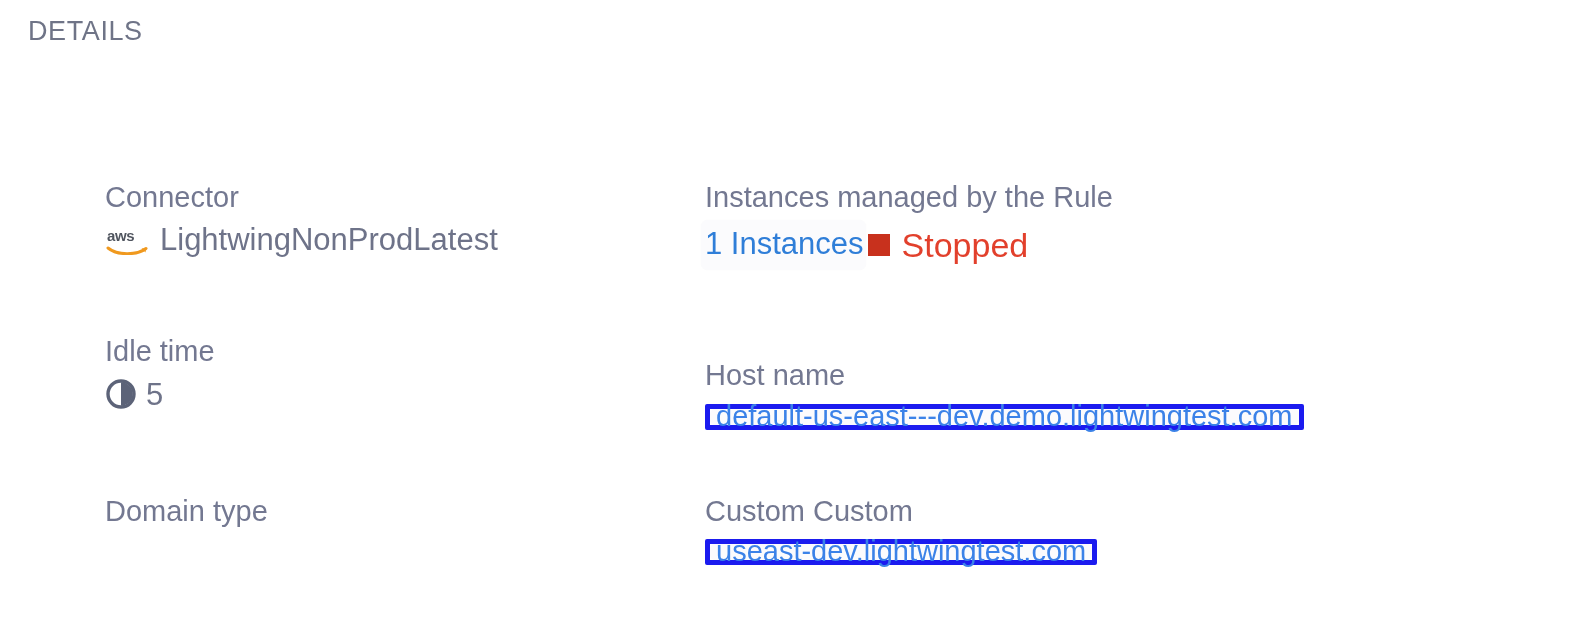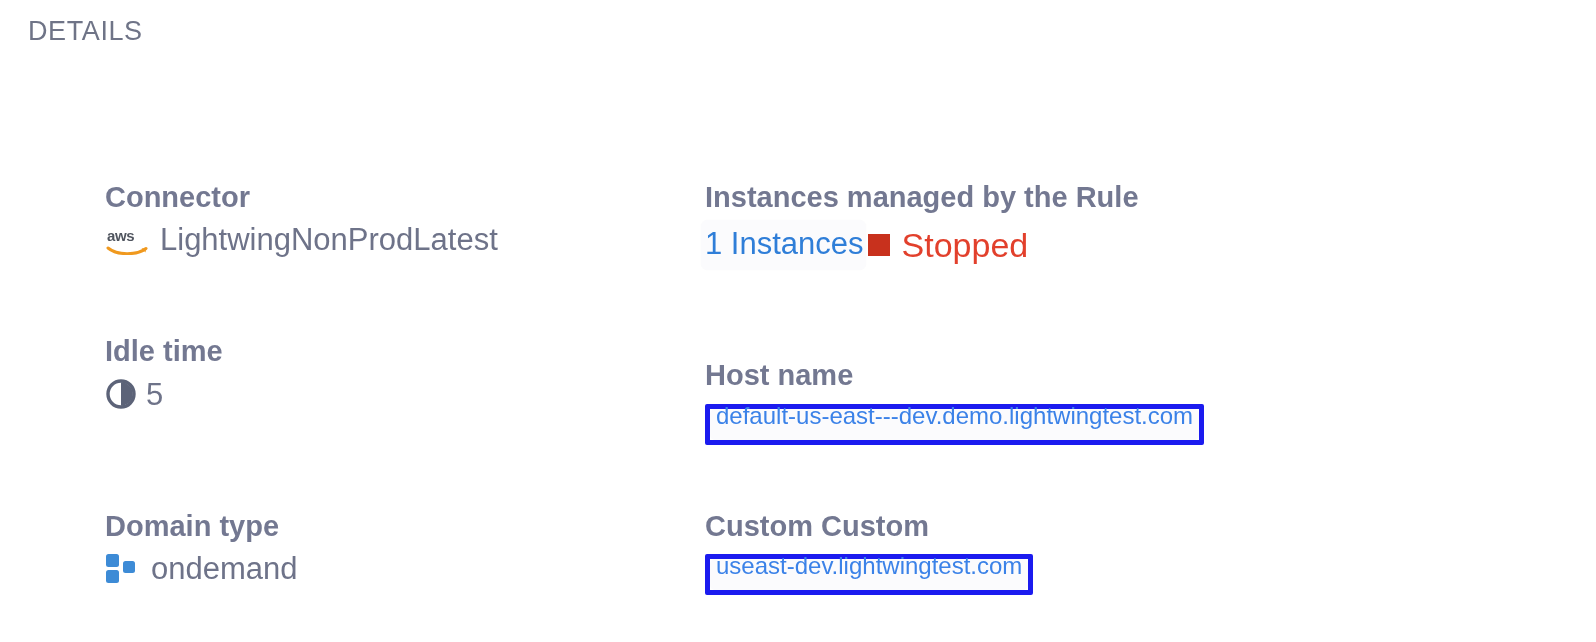--- a/index.html
+++ b/index.html
@@ -40,21 +40,21 @@
     row-gap: 64px;
   }
 
   .field {
     display: block;
   }
 
   .field-label {
     font-size: 29px;
     color: #737891;
-    font-weight: 700;
+    font-weight: 400;
     line-height: 1.18;
     white-space: nowrap;
     margin-bottom: 7px;
   }
 
   .field-value {
     font-size: 31px;
     color: #6e7389;
     font-weight: 400;
     line-height: 1.2;
@@ -116,24 +116,24 @@
   }
   .status-text {
     color: #e2402c;
     font-size: 34px;
     white-space: nowrap;
   }
 
   
   .link-value {
     color: #3b82e8;
-    font-size: 24px;
+    font-size: 29px;
     background: #fbfbfd;
     border-radius: 5px;
-    padding: 7px 6px 24px 6px;
+    padding: 7px 6px 9px 6px;
     white-space: nowrap;
     cursor: pointer;
     display: inline-block;
   }
   .annot-box {
     display: inline-block;
     border: 5px solid #1b1bef;
     border-radius: 2px;
     padding: 0;
     line-height: 0;
@@ -191,30 +191,20 @@
     <div class="field-label">Host name</div>
     <div class="field-value">
       <span class="annot-box">
         <span class="link-value">default-us-east---dev.demo.lightwingtest.com</span>
       </span>
     </div>
   </div>
 
   <div class="field field-compute">
     <div class="field-label">Domain type</div>
-    <div class="field-value">
-      <span class="squares-icon">
-        <svg viewBox="0 0 36 32" width="36" height="32" xmlns="http://www.w3.org/2000/svg">
-          <rect x="1" y="2" width="13" height="13" rx="2.5" fill="#3d8bd6"></rect>
-          <rect x="18" y="9" width="12" height="12" rx="2.5" fill="#3d8bd6"></rect>
-          <rect x="1" y="18" width="13" height="13" rx="2.5" fill="#3d8bd6"></rect>
-        </svg>
-      </span>
-      <span>ondemand</span>
-    </div>
   </div>
 
   <div class="field field-customdomain">
     <div class="field-label">Custom Custom</div>
     <div class="field-value">
       <span class="annot-box">
         <span class="link-value">useast-dev.lightwingtest.com</span>
       </span>
     </div>
   </div>

